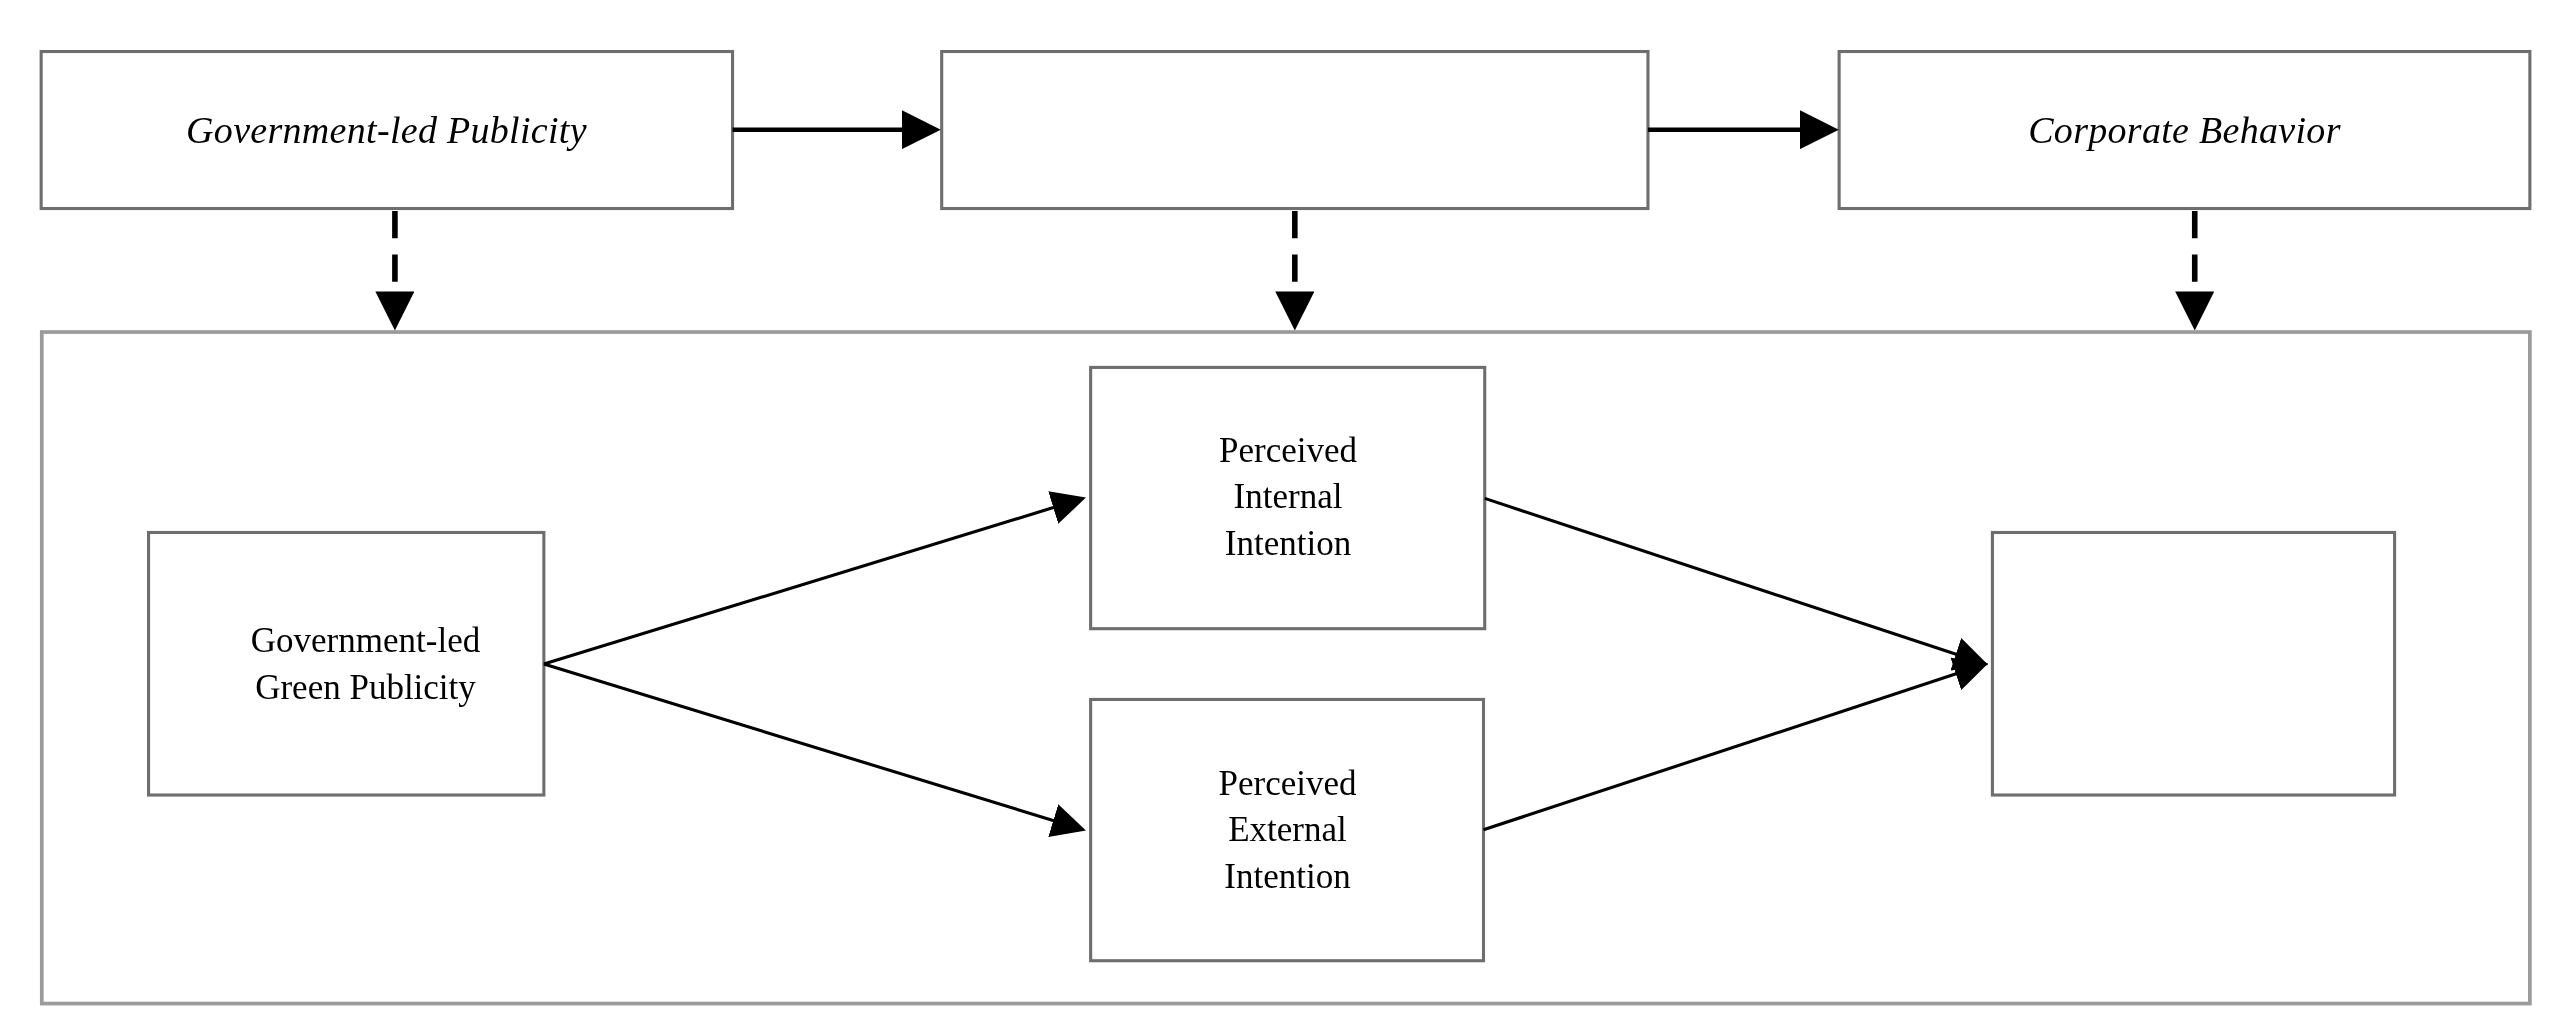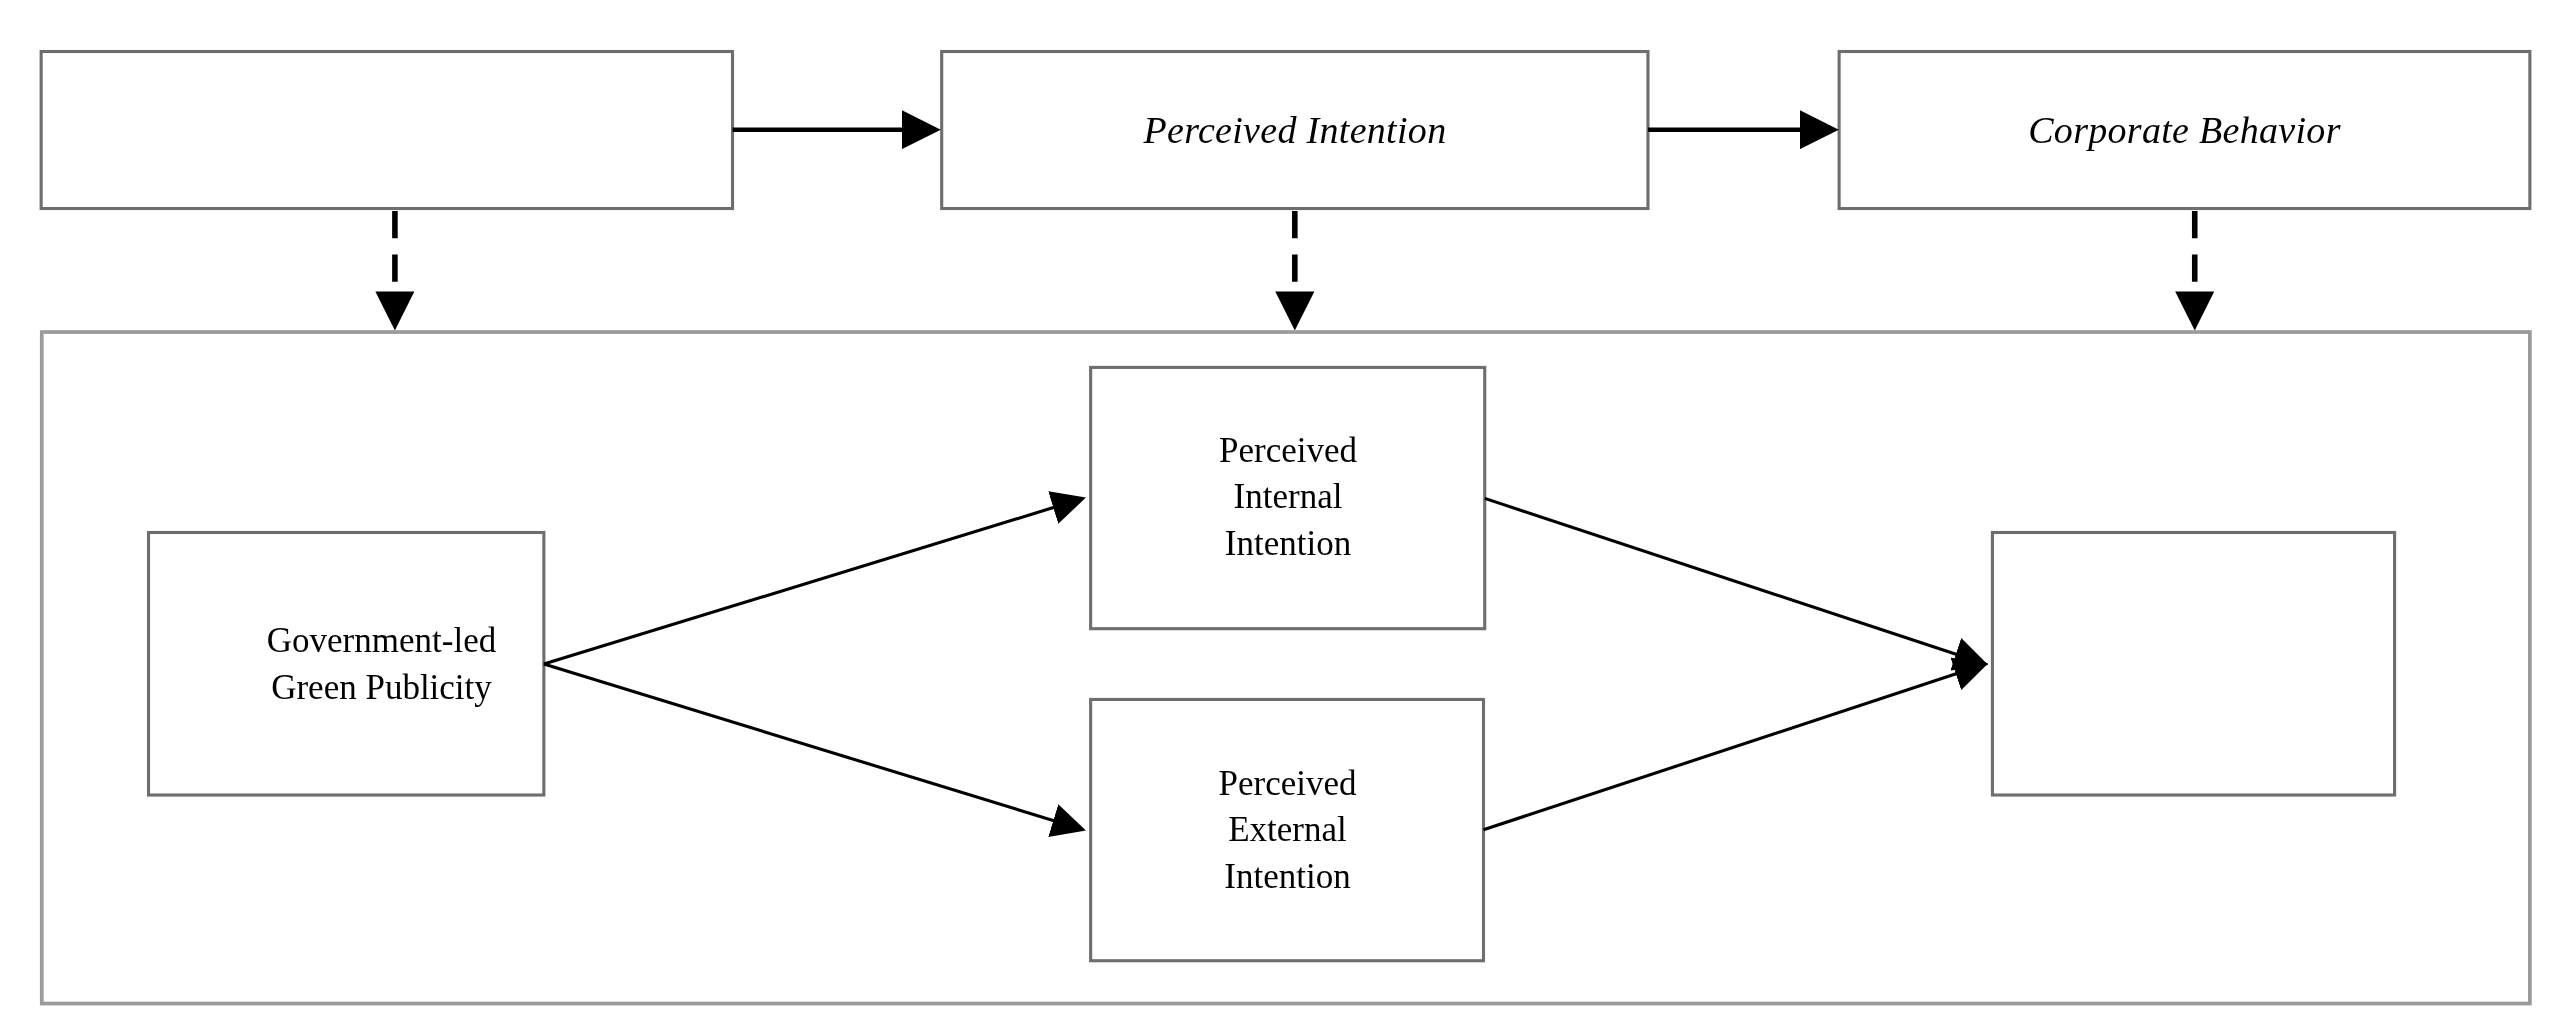--- a/index.html
+++ b/index.html
@@ -91,26 +91,26 @@
 
     <line x1="876" y1="1070" x2="1745" y2="803" stroke="#000000" stroke-width="5" marker-end="url(#arrow-thin)"></line>
 
     <line x1="876" y1="1070" x2="1745" y2="1337" stroke="#000000" stroke-width="5" marker-end="url(#arrow-thin)"></line>
 
     <line x1="2392" y1="803" x2="3199" y2="1070" stroke="#000000" stroke-width="5" marker-end="url(#arrow-thin)"></line>
 
     <line x1="2390" y1="1337" x2="3199" y2="1070" stroke="#000000" stroke-width="5" marker-end="url(#arrow-thin)"></line>
   </svg>
 
+  <div class="node-label top-label" style="left:41px; top:52px; width:691px; height:157px;">Government-led Publicity</div>
 
-  <div class="node-label top-label" style="left:942px; top:52px; width:706px; height:157px;">Perceived Intention</div>
 
   <div class="node-label top-label" style="left:1839px; top:52px; width:691px; height:157px;">Corporate Behavior</div>
 
-  <div class="node-label inner-label" style="left:148px; top:533px; width:395px; height:263px;padding-left:36px;">Government-led
+  <div class="node-label inner-label" style="left:132px; top:533px; width:395px; height:263px;padding-left:36px;">Government-led
 Green Publicity</div>
 
   <div class="node-label inner-label" style="left:1091px; top:367px; width:394px; height:261px;">Perceived
 Internal
 Intention</div>
 
   <div class="node-label inner-label" style="left:1091px; top:700px; width:393px; height:261px;">Perceived
 External
 Intention</div>
 

